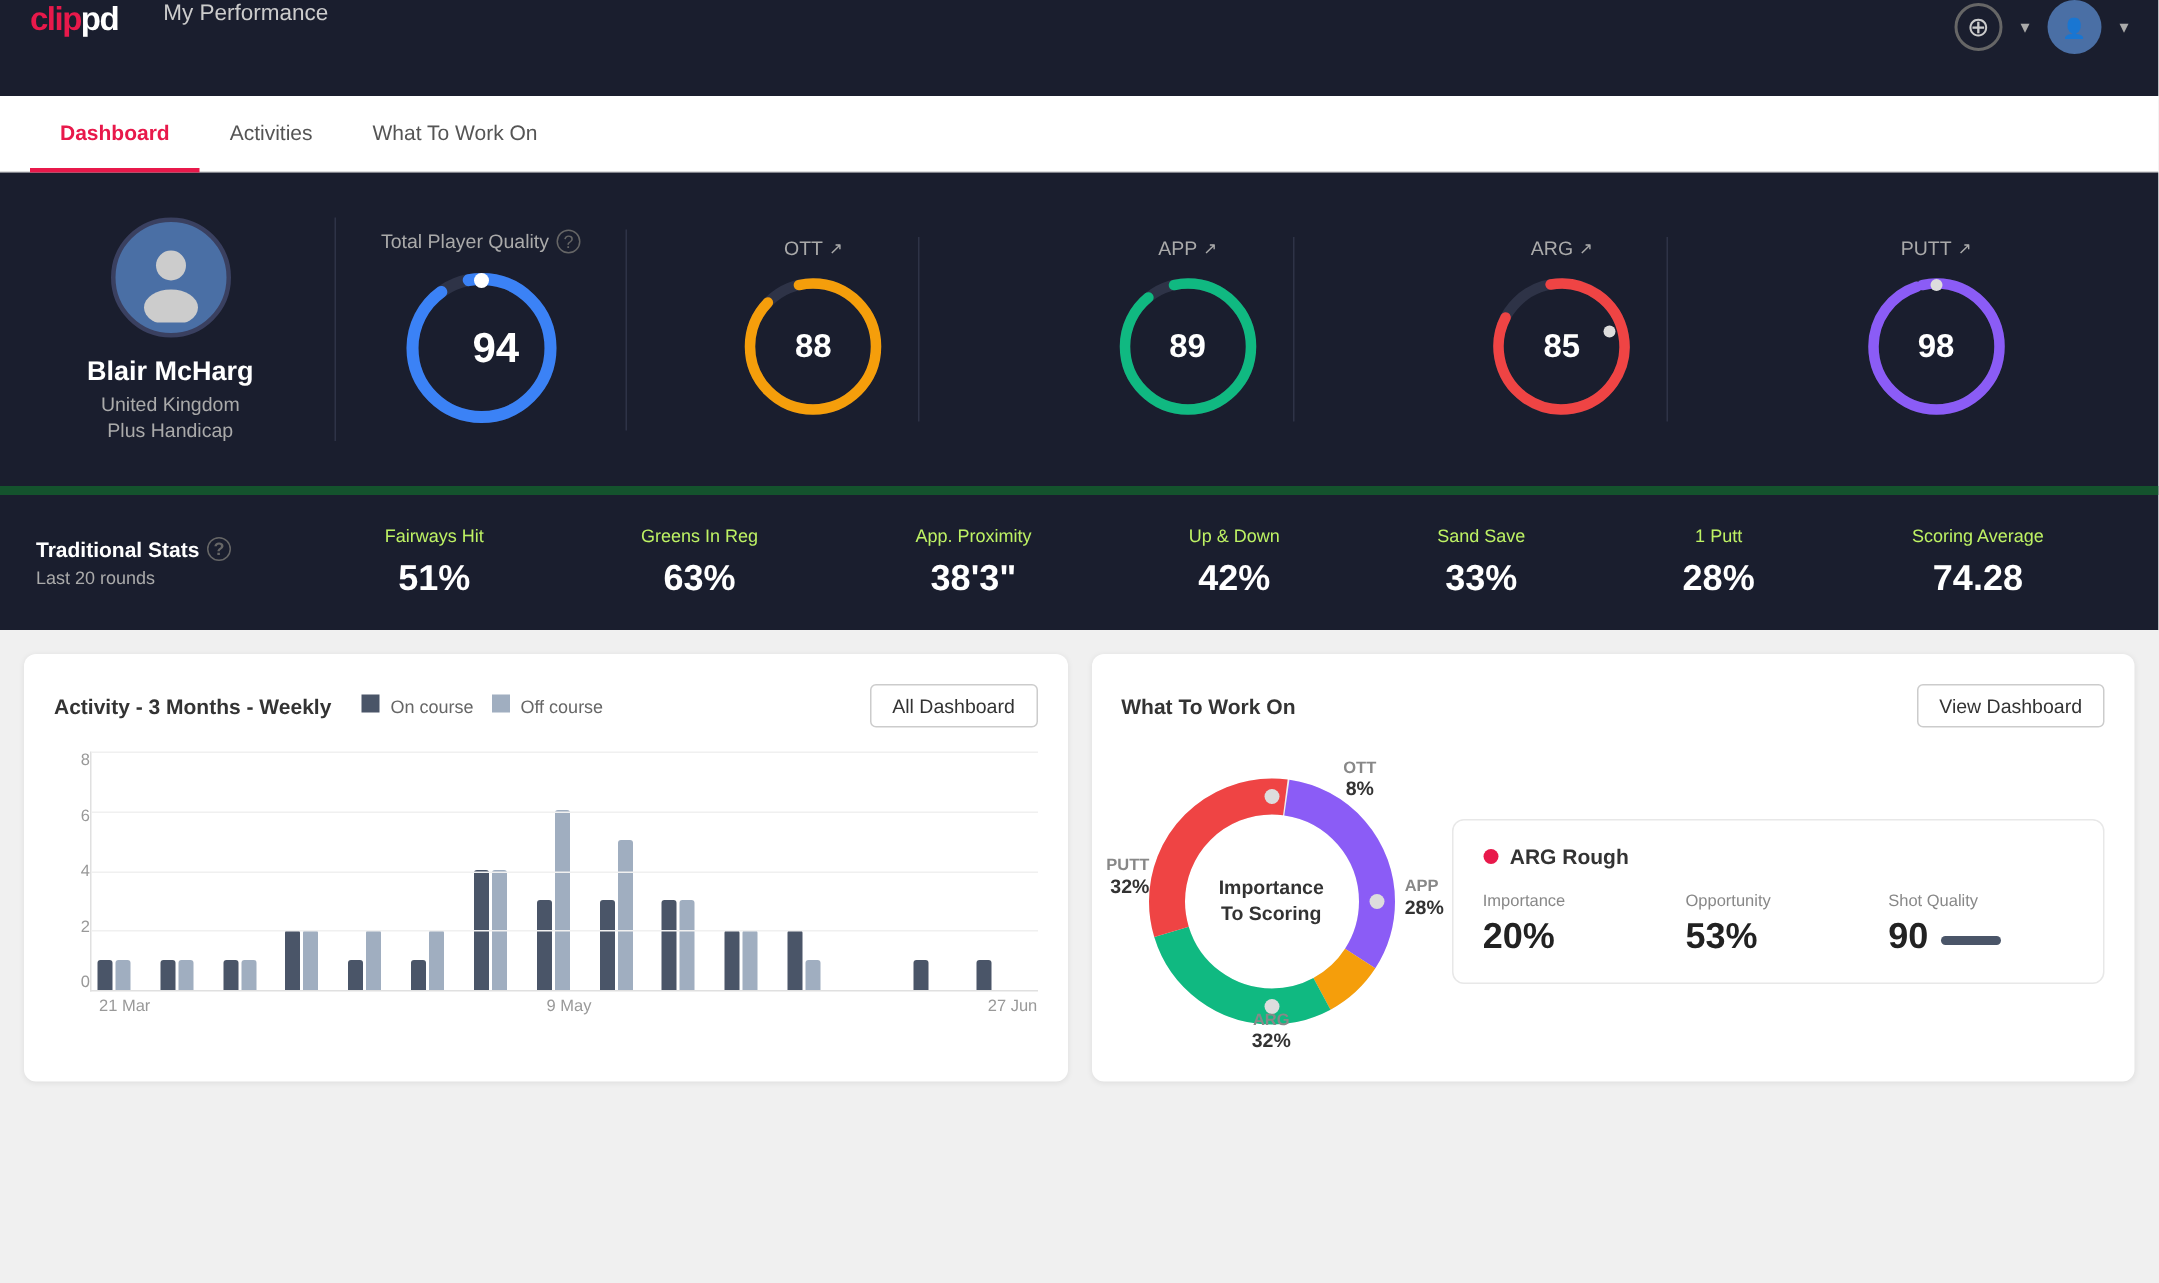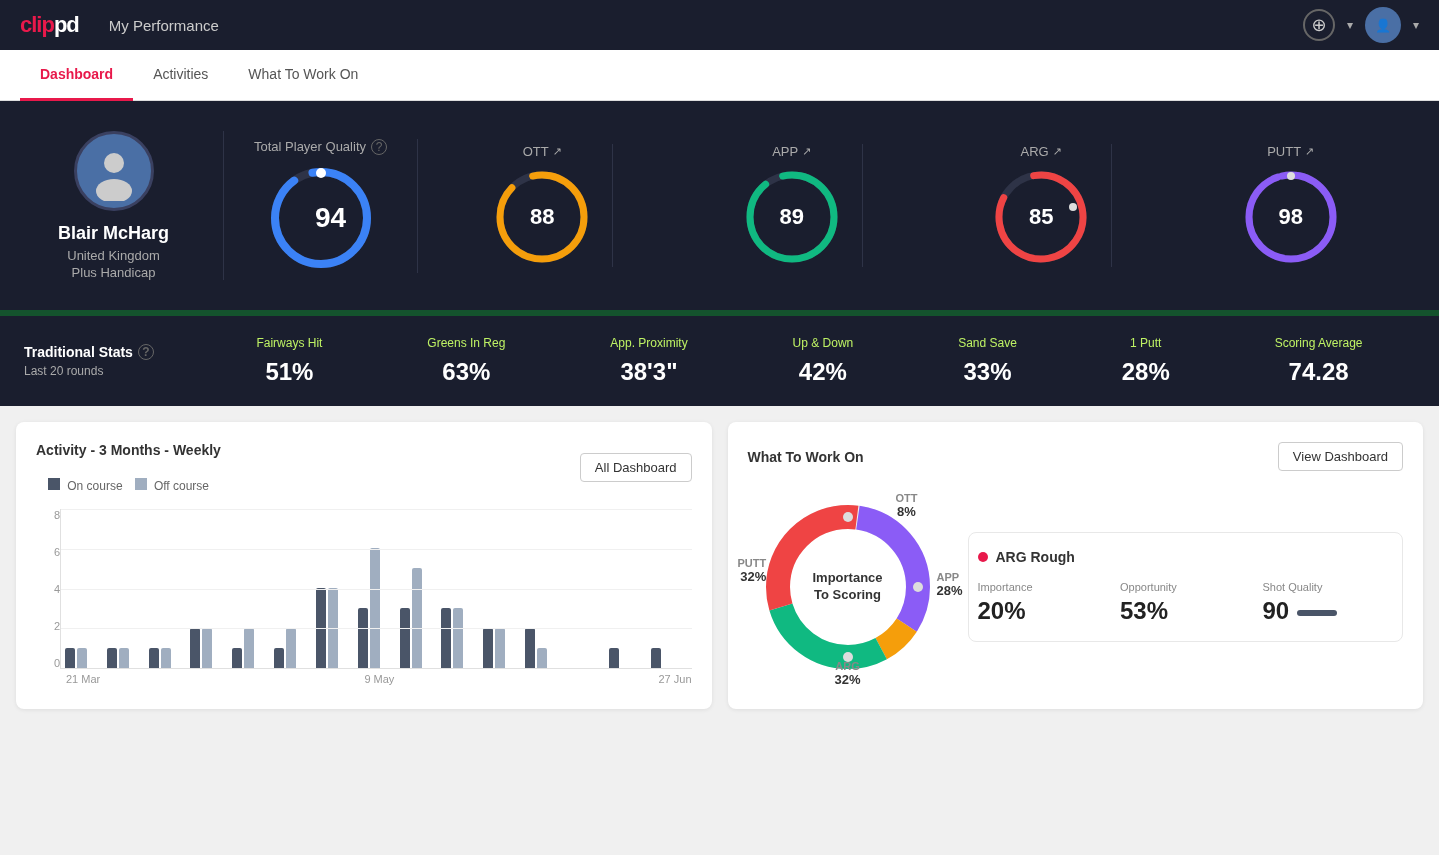--- a/index.html
+++ b/index.html
@@ -2,23 +2,23 @@
 <html><head>
   <meta charset="utf-8">
   <style>
     * { box-sizing: border-box; margin: 0; padding: 0; }
     body { font-family: -apple-system, BlinkMacSystemFont, 'Segoe UI', sans-serif; background: #f0f0f0; color: #333; }
 
     
     .top-nav {
       background: #1a1e2e;
       display: flex;
-      align-items: center;
+      align-items: flex-start;
       padding: 0 20px;
-      height: 50px;
+      height: 64px;
     }
     .logo {
       color: #e8194b;
       font-size: 22px;
       font-weight: 800;
       letter-spacing: -1px;
       margin-right: 30px;
     }
     .logo span { color: #fff; }
     .nav-title {
@@ -355,21 +355,21 @@
       text-align: center;
       font-size: 13px;
       font-weight: 600;
       color: #333;
       line-height: 1.3;
     }
 
     .info-card {
       border: 1px solid #e8e8e8;
       border-radius: 8px;
-      padding: 16px 9px;
+      padding: 16px 20px;
       flex: 1;
     }
     .info-card-title {
       display: flex;
       align-items: center;
       gap: 8px;
       font-size: 14px;
       font-weight: 600;
       color: #333;
       margin-bottom: 16px;
@@ -567,21 +567,21 @@
       <div class="trad-stat-label">Scoring Average</div>
       <div class="trad-stat-value">74.28</div>
     </div>
   </div>
 </div>
 
 <div class="bottom-panels">
 
   <div class="panel">
     <div class="panel-header">
-      <div style="display:flex;align-items:center;gap:20px;flex-direction:column;">
+      <div style="display:flex;align-items:center;gap:20px;">
         <div class="panel-title">Activity - 3 Months - Weekly</div>
         <div class="chart-legend">
           <span>
             <span class="legend-dot" style="background:#4a5568;display:inline-block;"></span>
             <span>On course</span>
           </span>
           <span>
             <span class="legend-dot" style="background:#a0aec0;display:inline-block;"></span>
             <span>Off course</span>
           </span>

